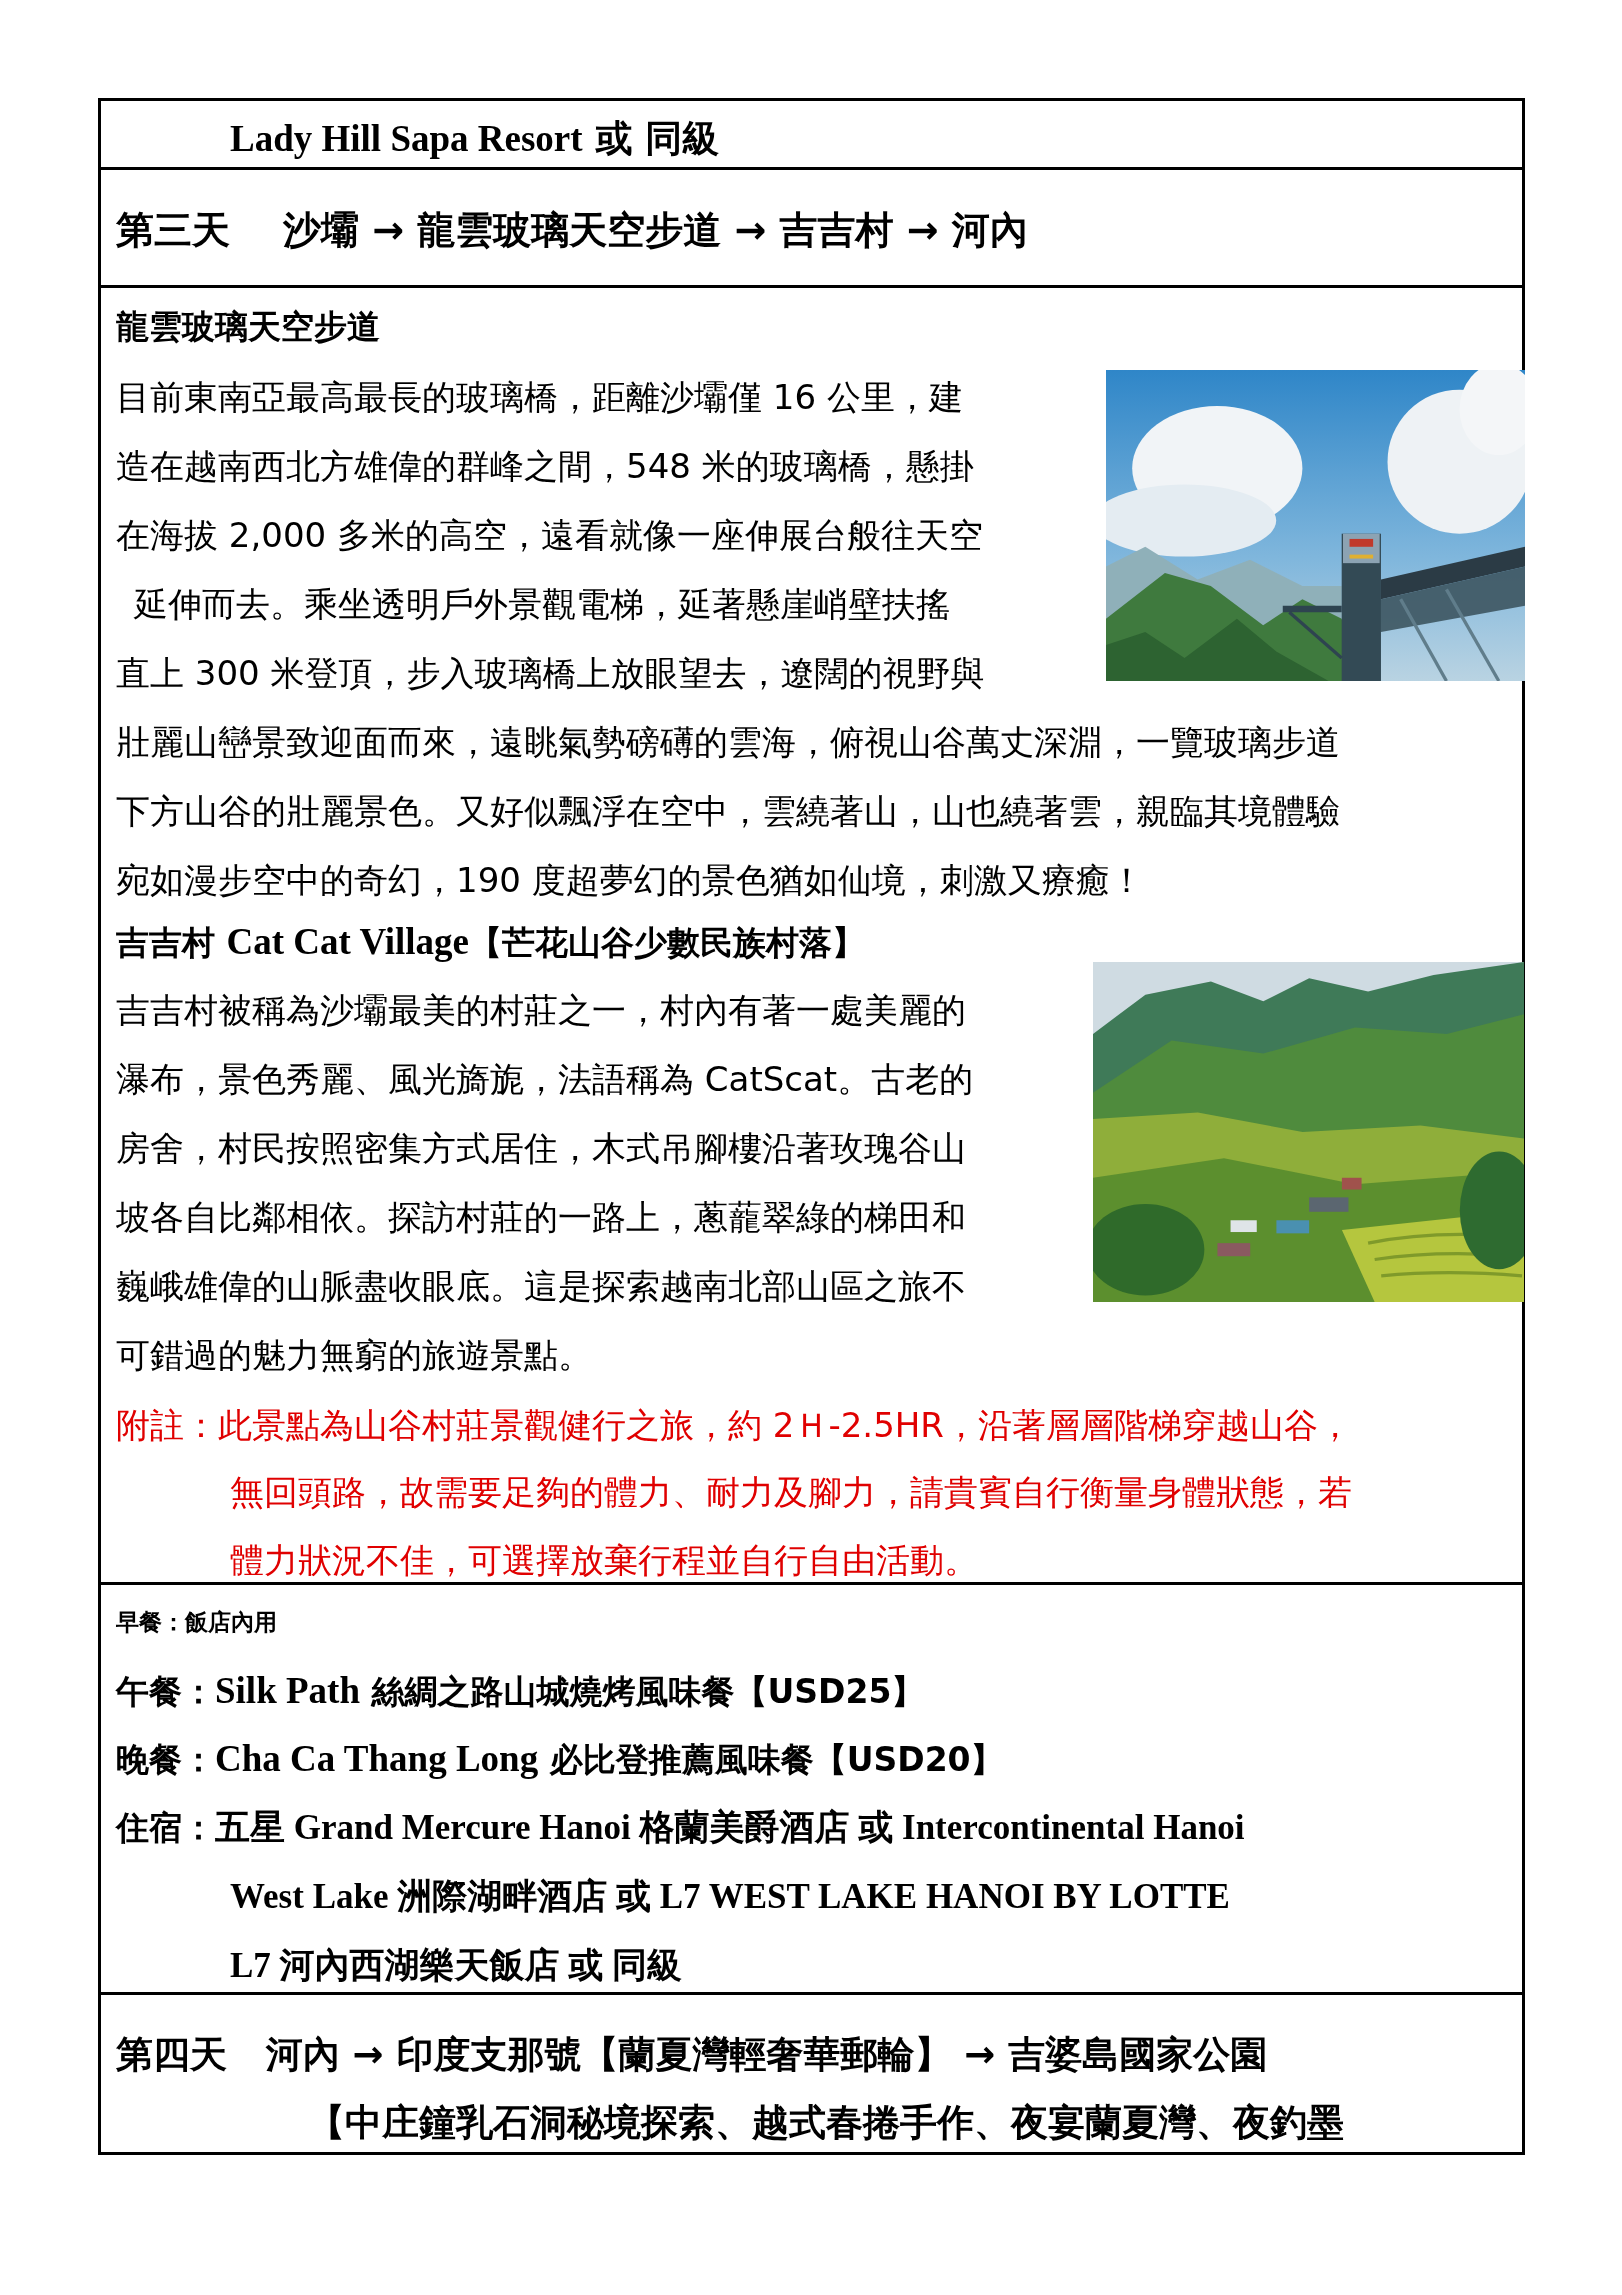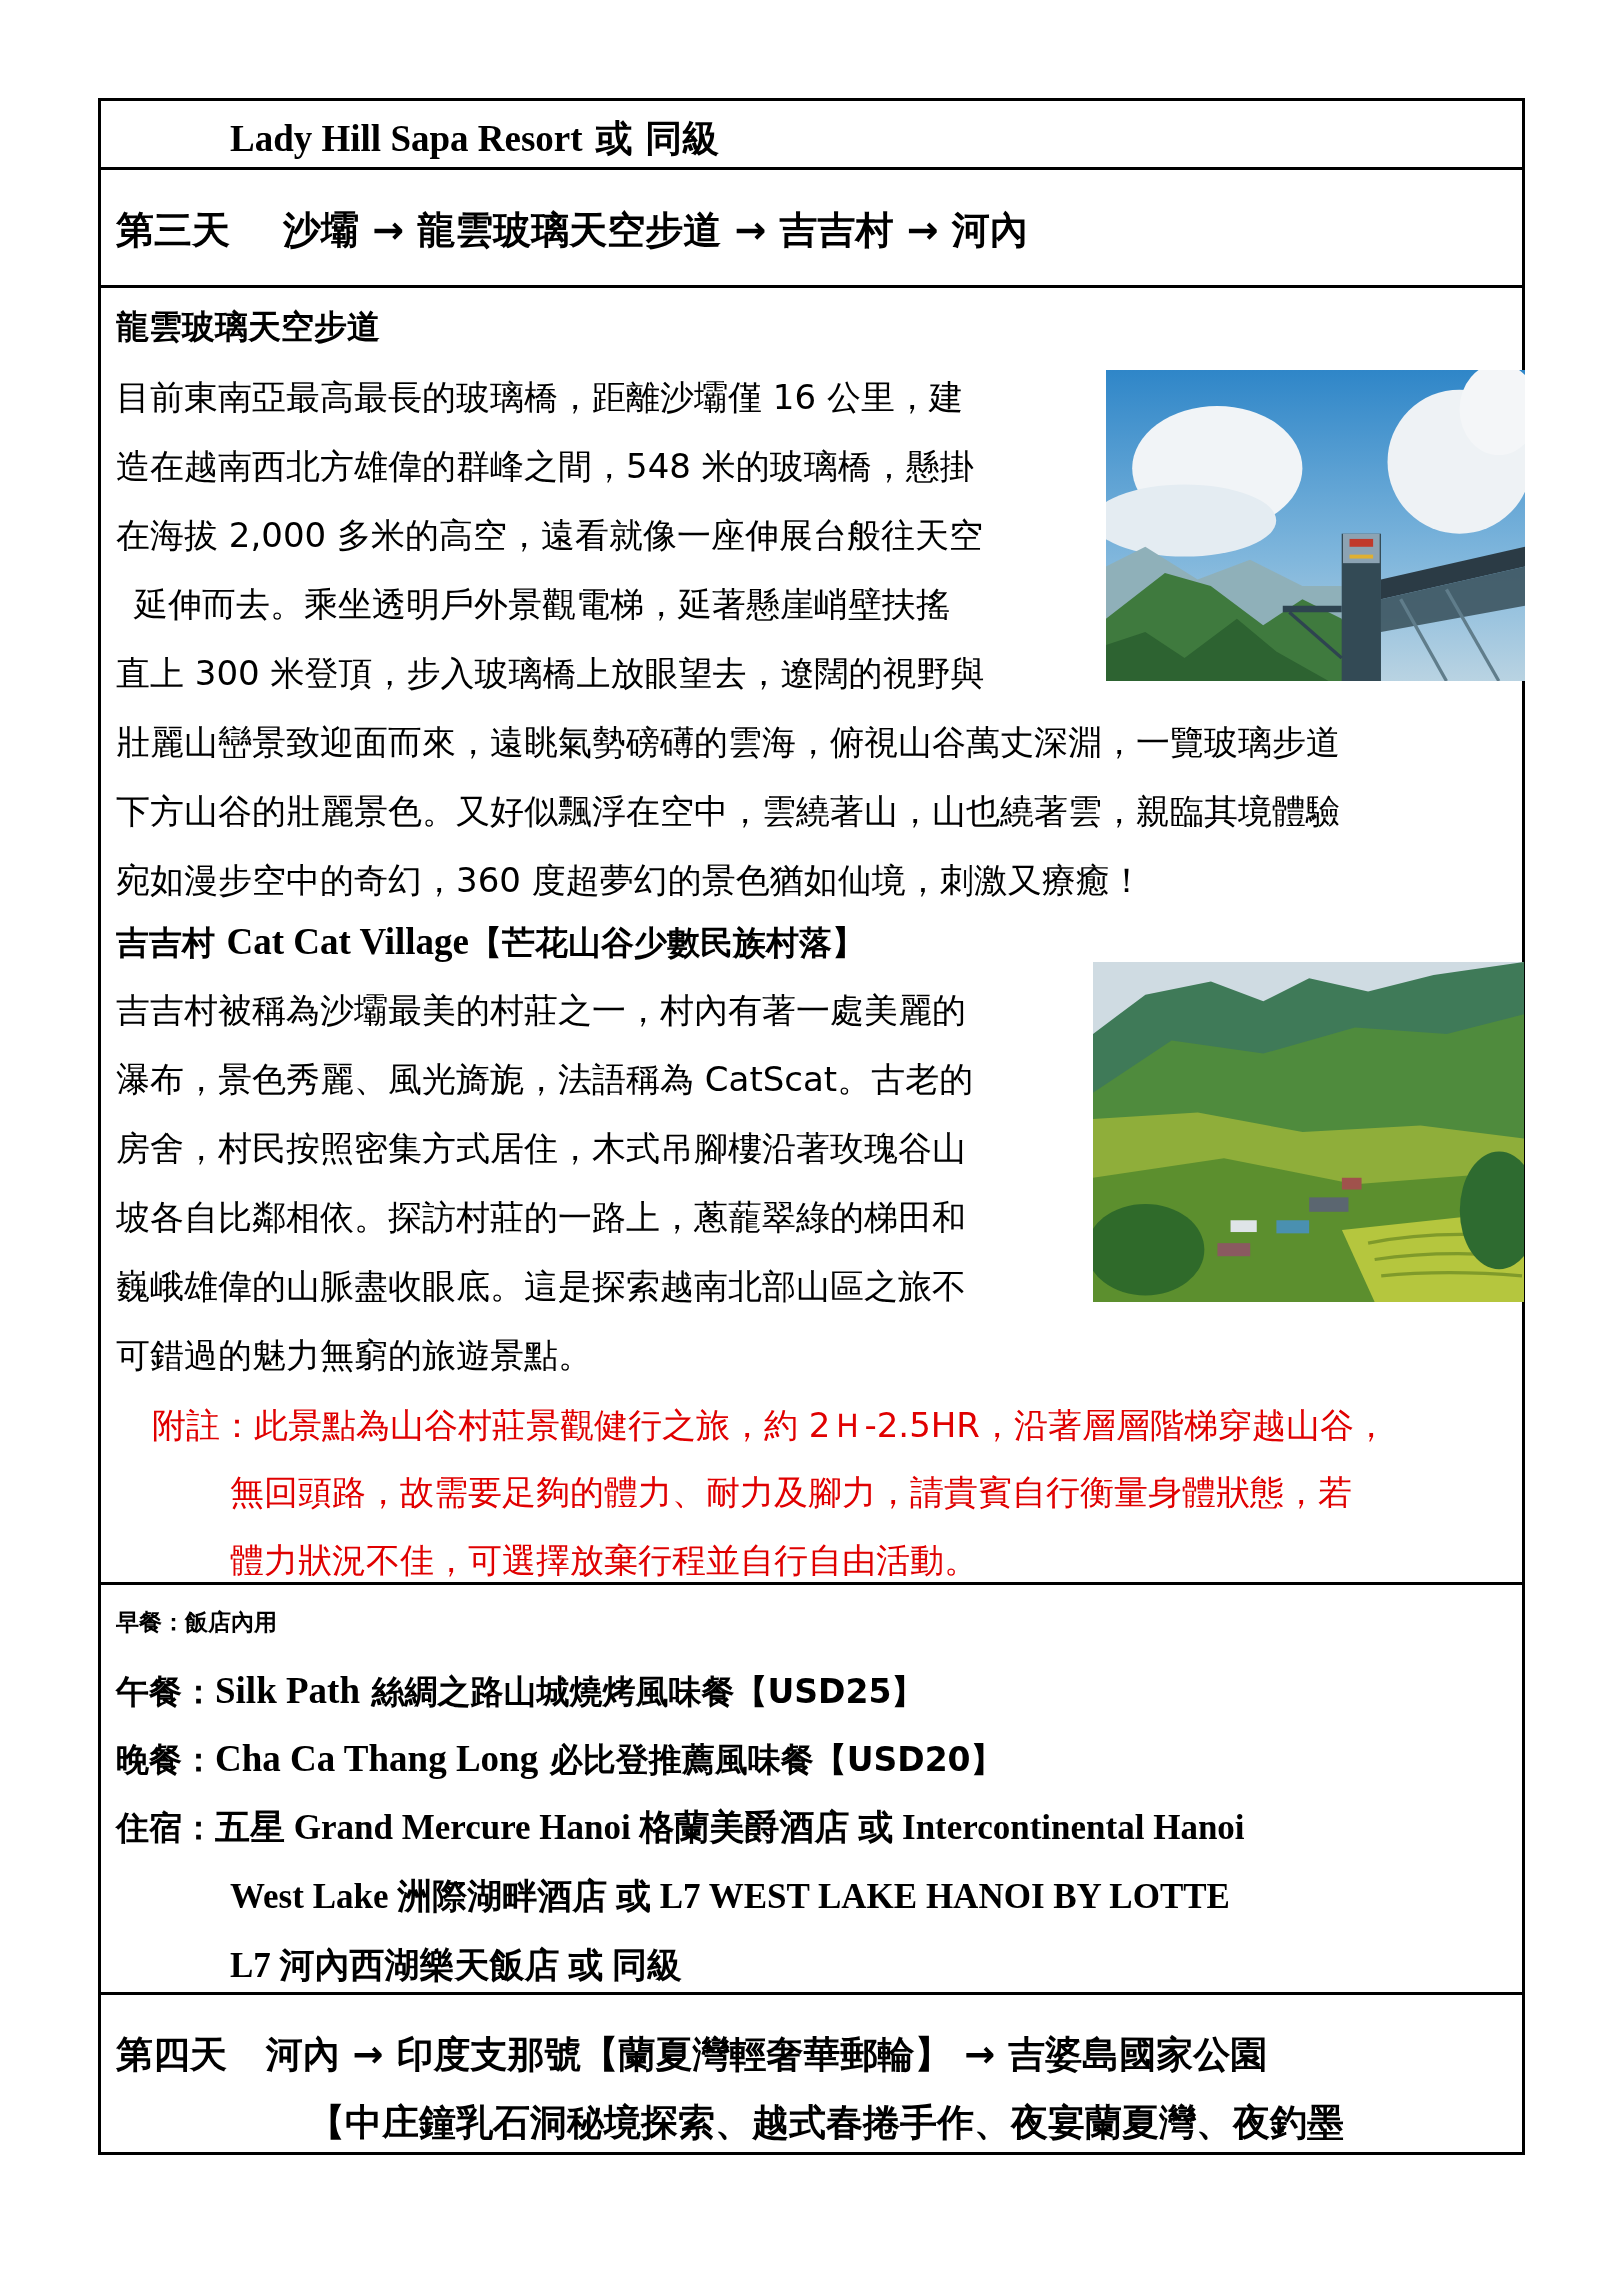--- a/index.html
+++ b/index.html
@@ -47,21 +47,21 @@
   </div>
 
   <div class="line sub" style="left:116px; top:306px;">龍雲玻璃天空步道</div>
   <div class="line" style="left:116px; top:376px;">目前東南亞最高最長的玻璃橋，距離沙壩僅 16 公里，建</div>
   <div class="line" style="left:116px; top:445px;">造在越南西北方雄偉的群峰之間，548 米的玻璃橋，懸掛</div>
   <div class="line" style="left:116px; top:514px;">在海拔 2,000 多米的高空，遠看就像一座伸展台般往天空</div>
   <div class="line" style="left:116px; top:583px;margin-left:18px;">延伸而去。乘坐透明戶外景觀電梯，延著懸崖峭壁扶搖</div>
   <div class="line" style="left:116px; top:652px;">直上 300 米登頂，步入玻璃橋上放眼望去，遼闊的視野與</div>
   <div class="line" style="left:116px; top:721px;">壯麗山巒景致迎面而來，遠眺氣勢磅礡的雲海，俯視山谷萬丈深淵，一覽玻璃步道</div>
   <div class="line" style="left:116px; top:790px;">下方山谷的壯麗景色。又好似飄浮在空中，雲繞著山，山也繞著雲，親臨其境體驗</div>
-  <div class="line" style="left:116px; top:859px;">宛如漫步空中的奇幻，360 度超夢幻的景色猶如仙境，刺激又療癒！</div>
+  <div class="line" style="left:116px; top:859px;">宛如漫步空中的奇幻，190 度超夢幻的景色猶如仙境，刺激又療癒！</div>
 
   <div class="photo" style="left:1106px; top:370px; width:419px; height:311px;">
     <svg viewBox="0 0 640 475" preserveAspectRatio="none">
       <defs>
         <linearGradient id="sky1" x1="0" y1="0" x2="0" y2="1">
           <stop offset="0" stop-color="#2f86c8"></stop>
             <stop offset="0.6" stop-color="#7fb6dc"></stop>
             <stop offset="1" stop-color="#b9d3e2"></stop>
         </linearGradient>
       </defs>
@@ -109,21 +109,21 @@
       <rect x="190" y="430" width="50" height="20" fill="#8a5a60"></rect>
       <rect x="210" y="395" width="40" height="18" fill="#dfe4e8"></rect>
       <rect x="380" y="330" width="30" height="18" fill="#a0524c"></rect>
       <polygon points="380,410 658,380 658,520 430,520" fill="#b5c63e"></polygon>
       <path d="M420 430 Q520 410 640 420 M430 455 Q530 440 650 450 M440 480 Q540 470 655 480" stroke="#7f9a2a" stroke-width="5" fill="none"></path>
       <ellipse cx="80" cy="440" rx="90" ry="70" fill="#2f6a2a"></ellipse>
       <ellipse cx="620" cy="380" rx="60" ry="90" fill="#2e6b30"></ellipse>
     </svg>
   </div>
 
-  <div class="line red" style="left:116px; top:1404px;margin-left:36px;">
+  <div class="line red" style="left:116px; top:1404px;">
     <span>附註：</span><span>此景點為山谷村莊景觀健行之旅，約 2Ｈ-2.5HR，沿著層層階梯穿越山谷，</span>
   </div>
   <div class="line red" style="left:230px; top:1471px;">無回頭路，故需要足夠的體力、耐力及腳力，請貴賓自行衡量身體狀態，若</div>
   <div class="line red" style="left:230px; top:1539px;">體力狀況不佳，可選擇放棄行程並自行自由活動。</div>
 
   <div class="line bold" style="left:116px; top:1601px; font-size:23px;">
     <span>早餐：</span><span>飯店內用</span>
   </div>
   <div class="line bold" style="left:116px; top:1670px; font-size:33px;">
     <span>午餐：</span><span class="latin" style="font-size:37px;margin-top:28px;">Silk Path</span>

